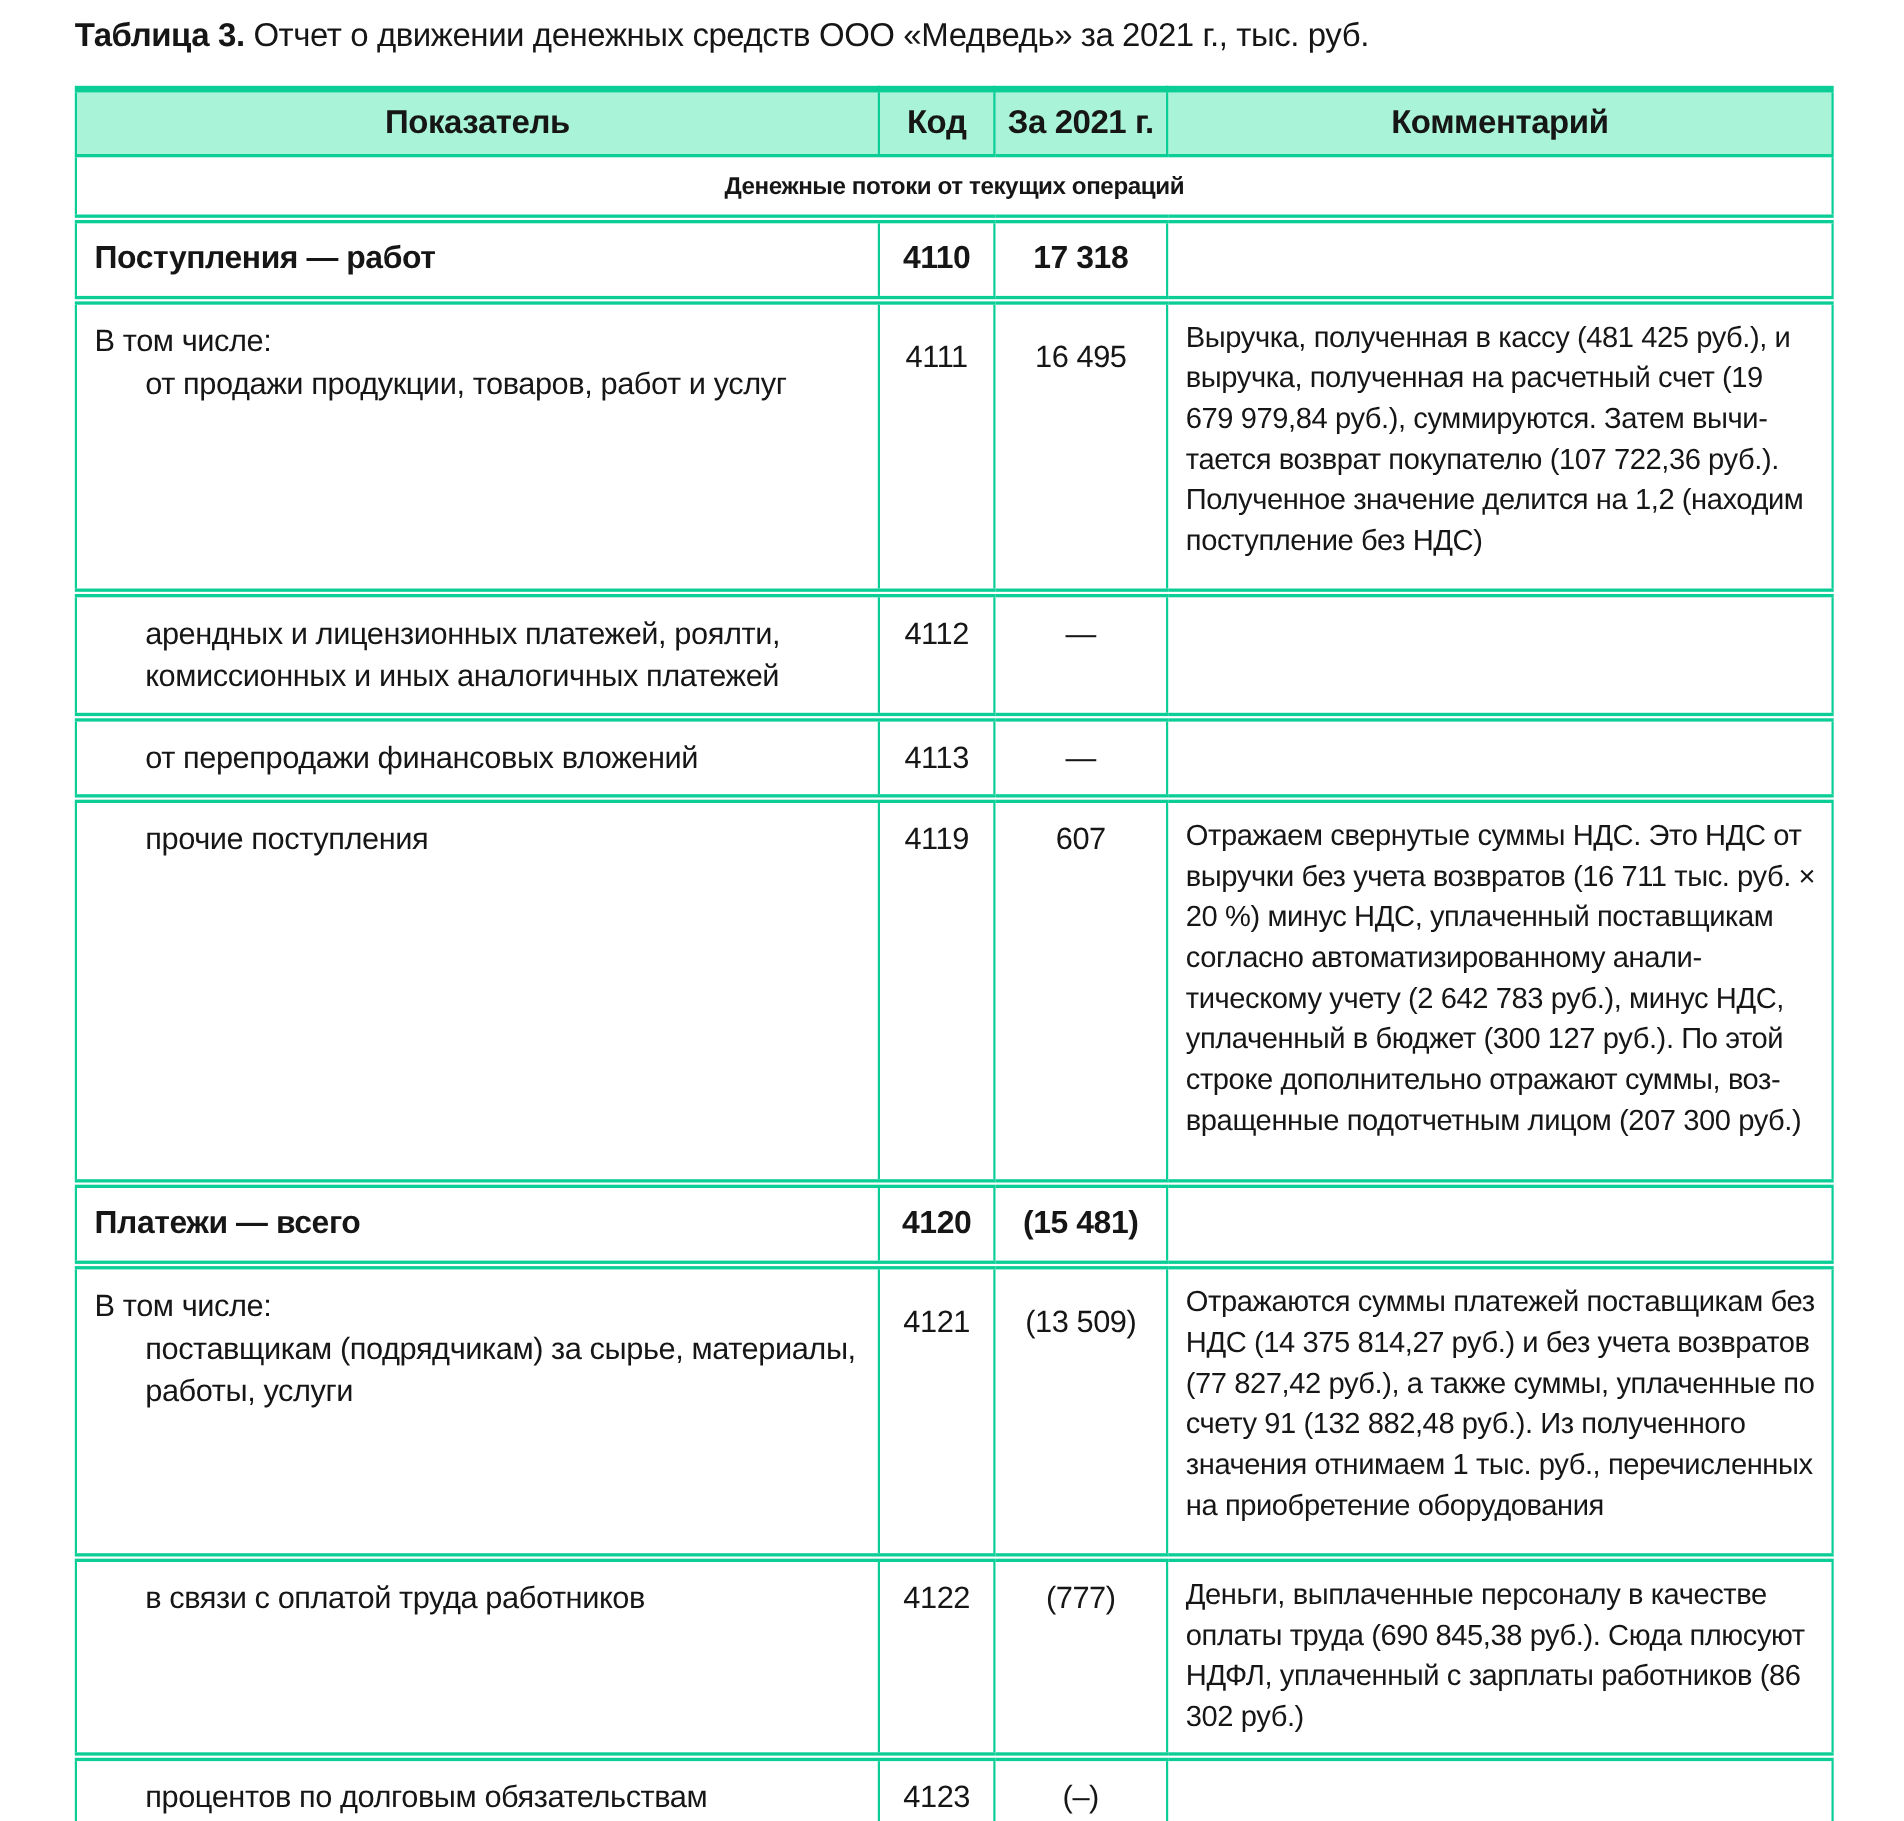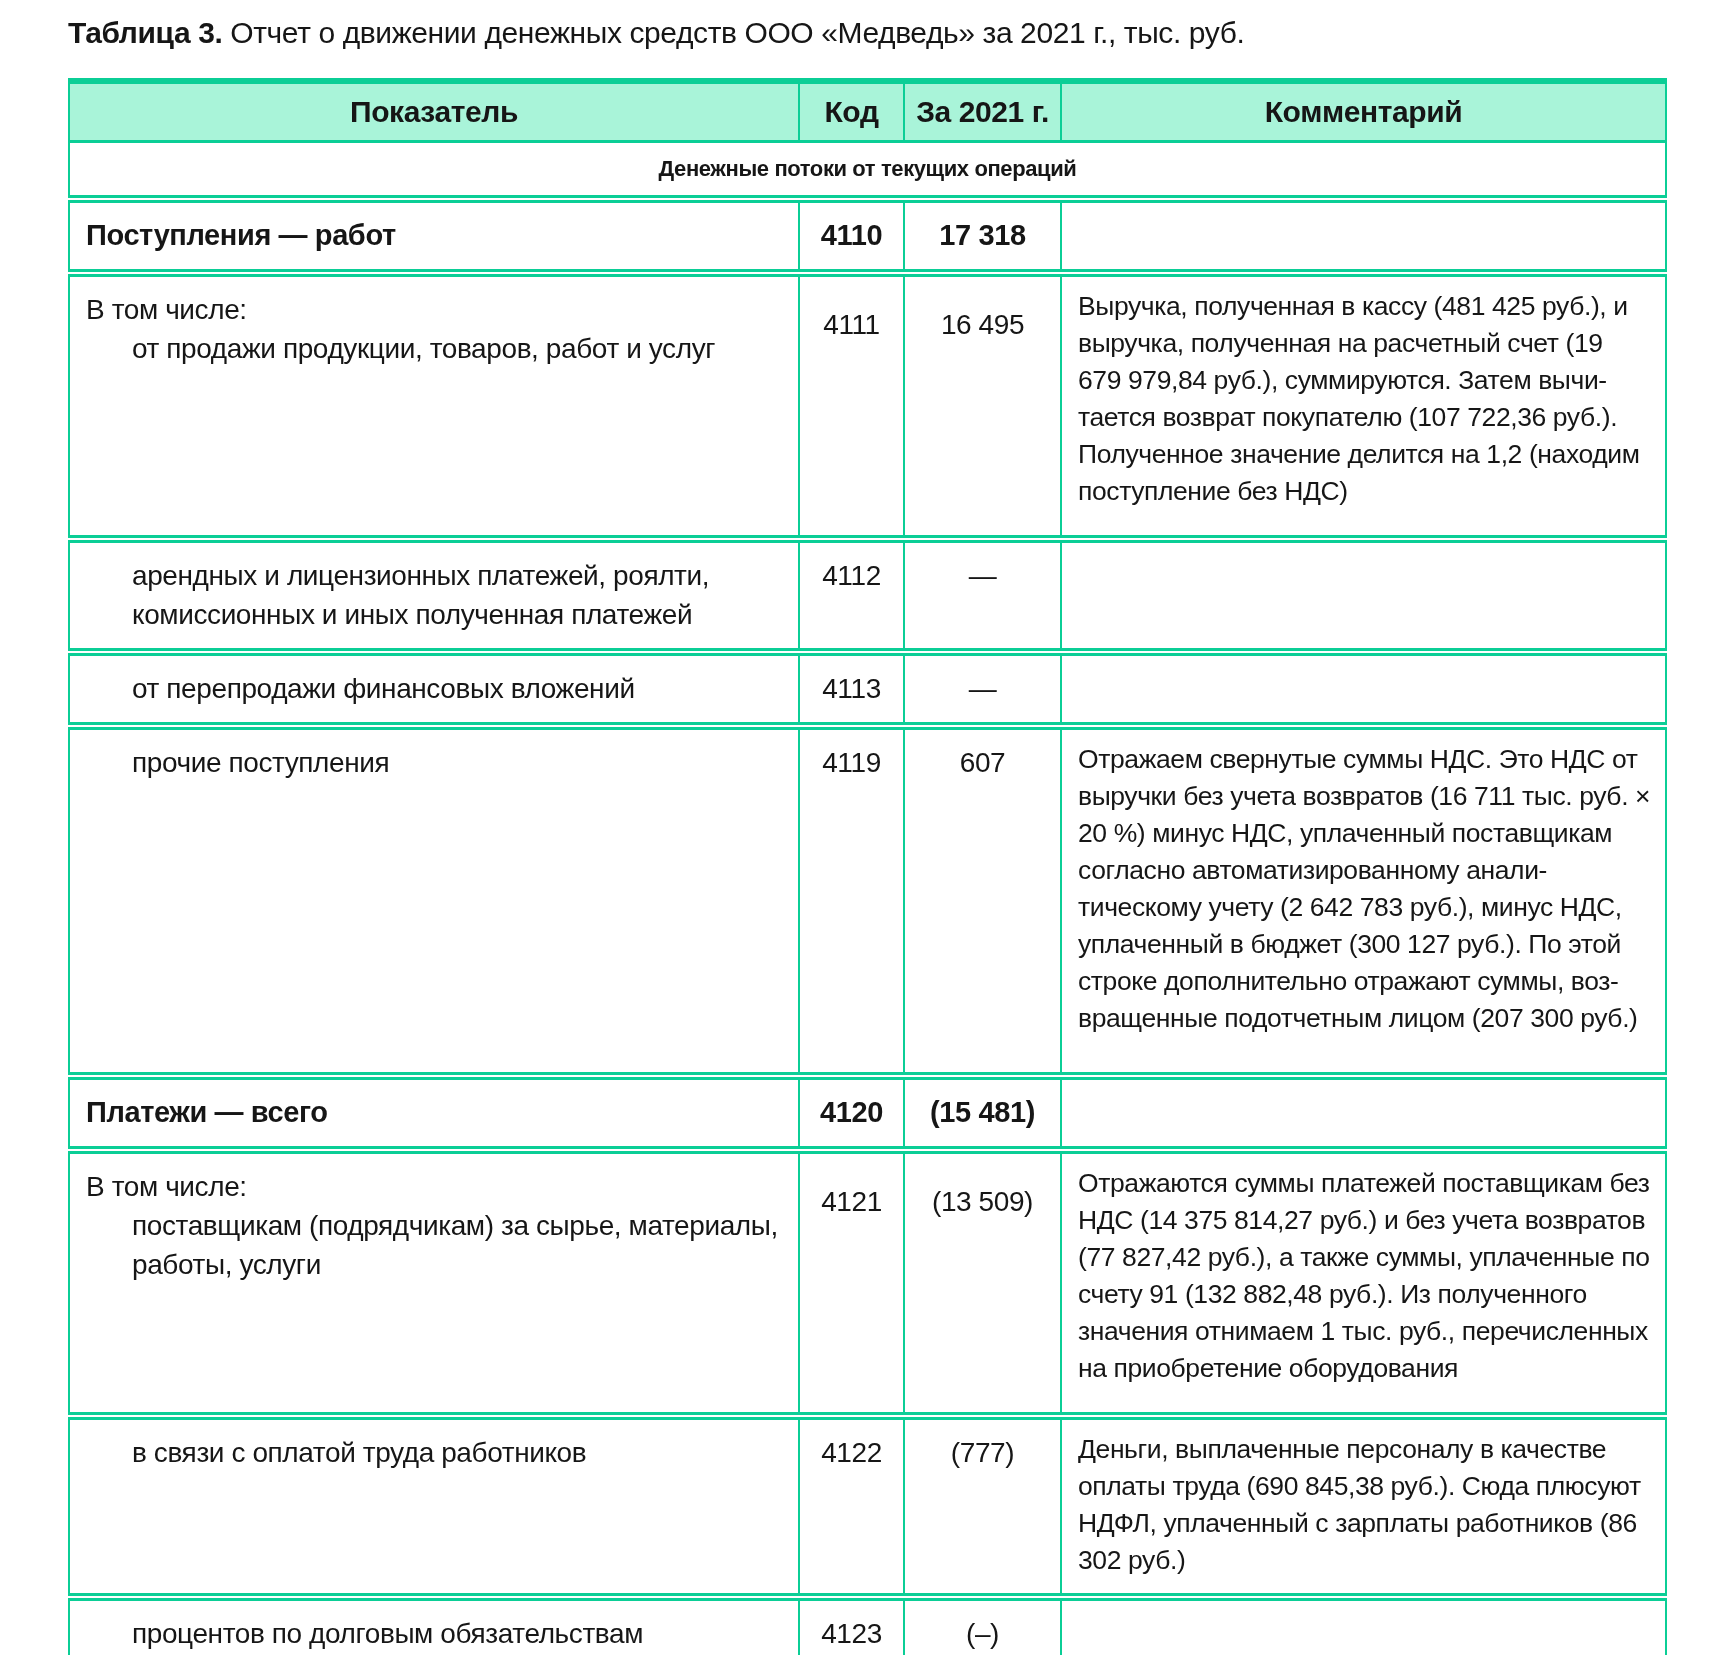--- a/index.html
+++ b/index.html
@@ -142,21 +142,21 @@
           <div>В том числе:</div>
           <div class="indent">от продажи продукции, товаров, работ и услуг</div>
         </td>
         <td class="c-code offset">4111</td>
         <td class="c-val offset">16 495</td>
         <td class="c-com">Выручка, полученная в кассу (481 425 руб.), и выручка, полученная на расчетный счет (19 679 979,84 руб.), суммируются. Затем вычи­тается возврат покупателю (107 722,36 руб.). Полученное значение делится на 1,2 (нахо­дим поступление без НДС)</td>
       </tr>
 
       <tr class="sep" style="height:96px">
         <td class="c-ind">
-          <div class="indent">арендных и лицензионных платежей, роялти, комис­сионных и иных полученная платежей</div>
+          <div class="indent">арендных и лицензионных платежей, роялти, комис­сионных и иных аналогичных платежей</div>
         </td>
         <td class="c-code">4112</td>
         <td class="c-val">—</td>
         <td class="c-com"></td>
       </tr>
 
       <tr class="sep" style="height:68px">
         <td class="c-ind">
           <div class="indent">от перепродажи финансовых вложений</div>
         </td>

